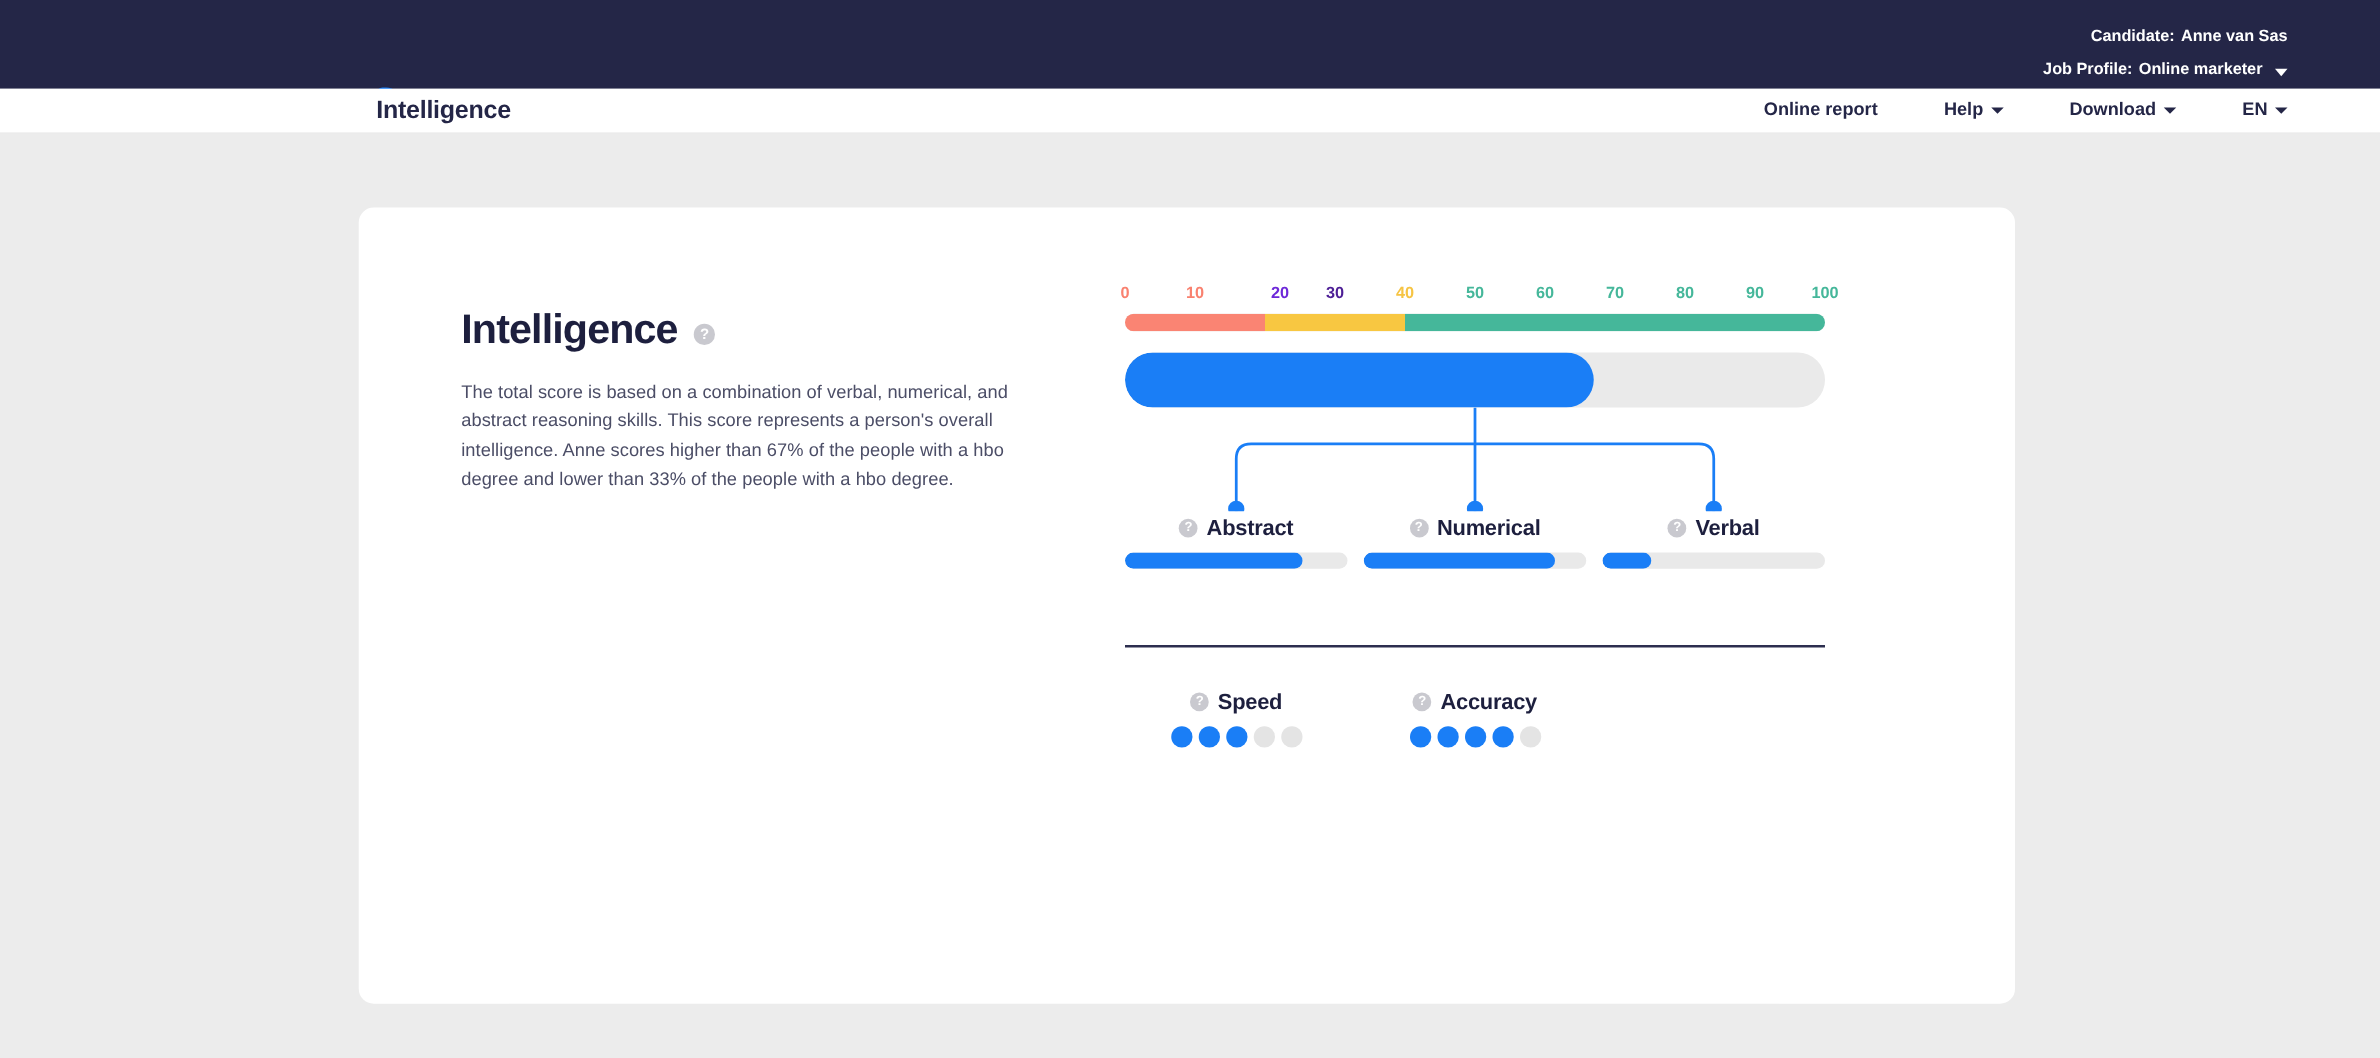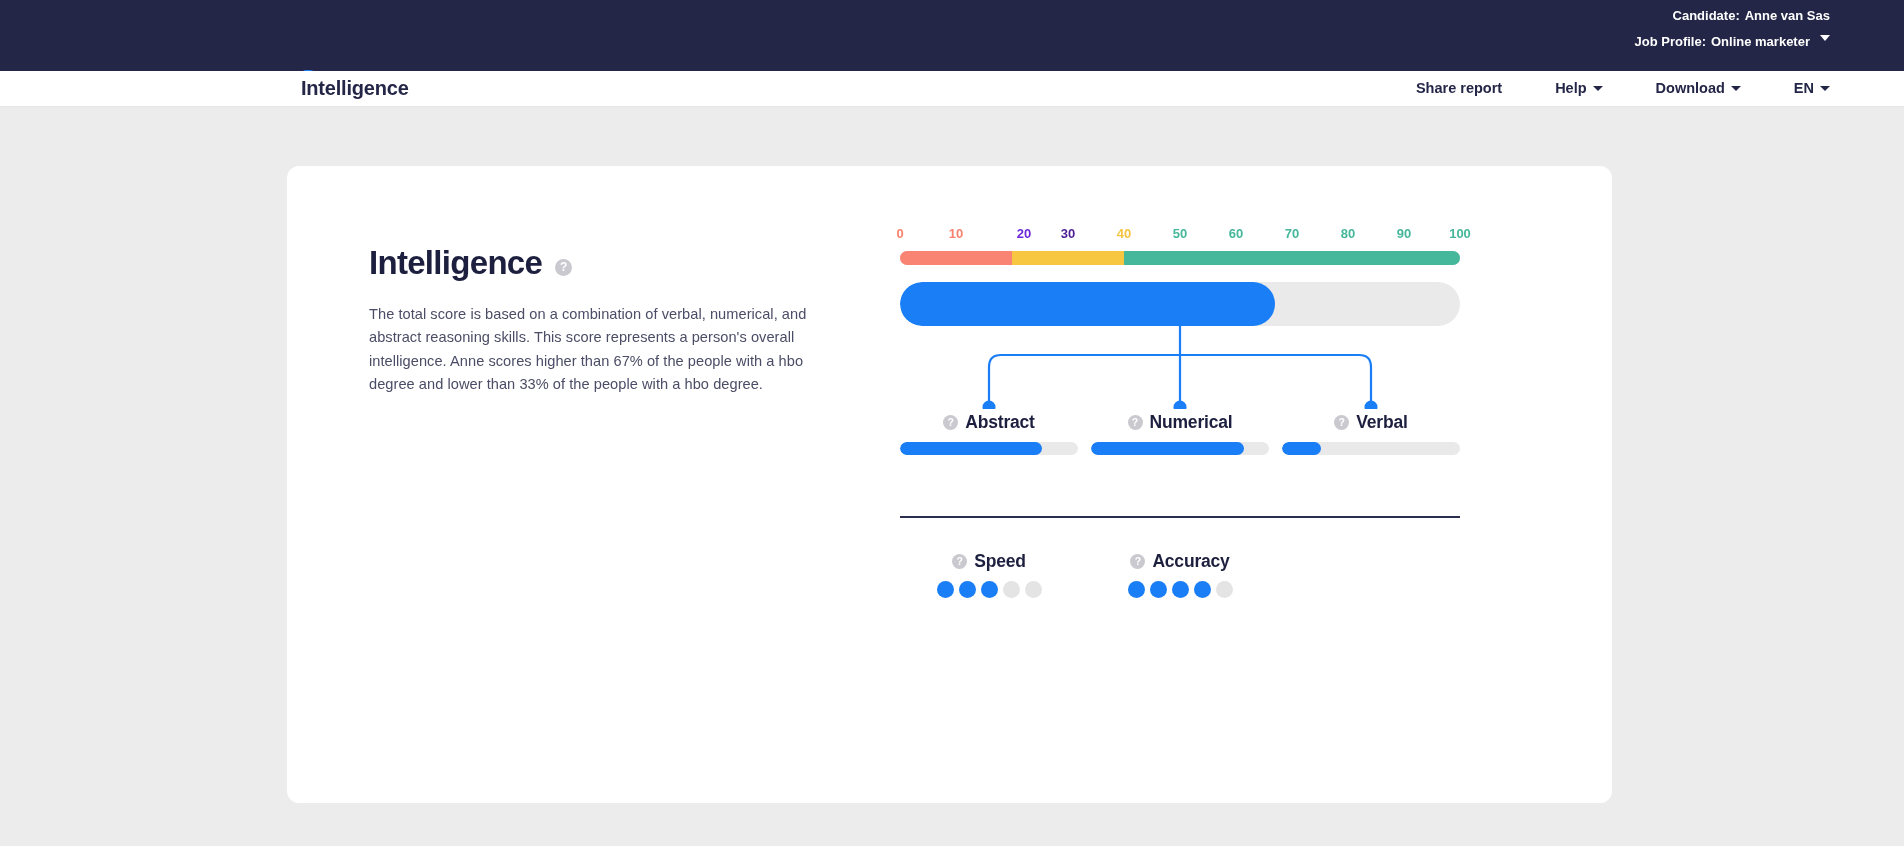--- a/index.html
+++ b/index.html
@@ -73,21 +73,21 @@
     top: 9px;
     text-align: right;
     color: #ffffff;
     font-size: 13px;
     font-weight: 700;
     line-height: 1.0;
   }
   .topbar-right .tr-line {
     display: flex;
     justify-content: flex-end;
-    align-items: flex-start;
+    align-items: flex-end;
     gap: 5px;
     white-space: nowrap;
     height: 26px;
   }
   .tr-label { font-weight: 700; }
   .tr-value { font-weight: 700; }
   .caret-down {
     display: inline-block;
     width: 0; height: 0;
     margin-left: 5px;
@@ -374,21 +374,21 @@
       <span class="tr-value">Online marketer</span>
       <span class="caret-down"></span>
     </div>
   </div>
 </div>
 
 <div class="subnav">
   <div class="subnav-title">Intelligence</div>
   <div class="subnav-links">
     <div class="subnav-link">
-      <span>Share report</span>
+      <span>Online report</span>
     </div>
     <div class="subnav-link">
       <span>Help</span>
       <span class="caret-dark"></span>
     </div>
     <div class="subnav-link">
       <span>Download</span>
       <span class="caret-dark"></span>
     </div>
     <div class="subnav-link">

